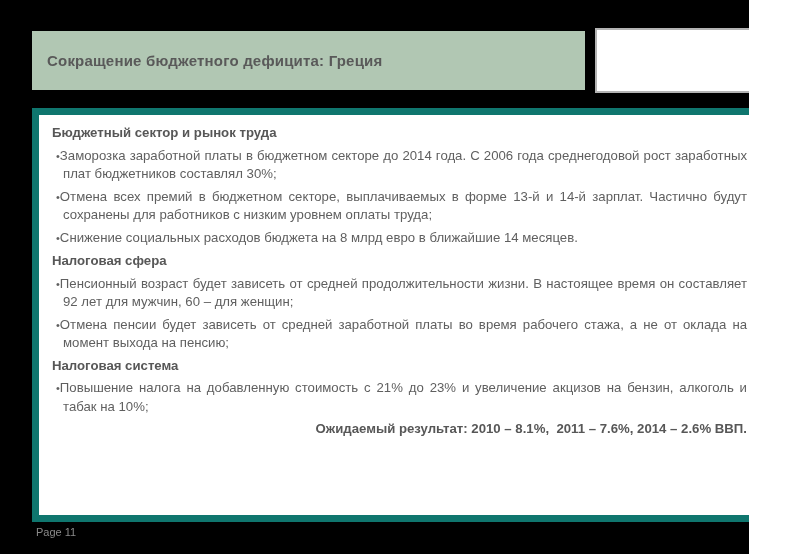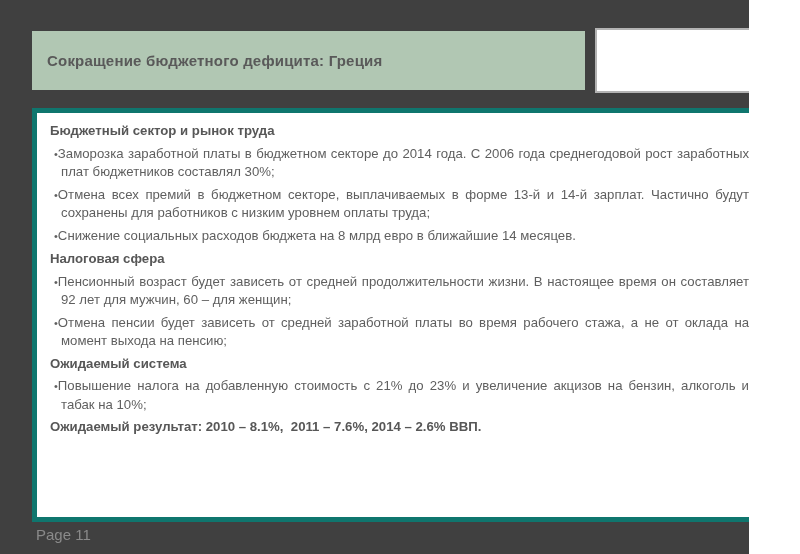--- a/index.html
+++ b/index.html
@@ -3,21 +3,21 @@
 <meta charset="utf-8">
 <style>
   * { margin: 0; padding: 0; box-sizing: border-box; }
   html, body { width: 800px; height: 554px; background: #ffffff; }
   body { font-family: "Liberation Sans", sans-serif; }
 
   .slide {
     position: relative;
     width: 749px;
     height: 554px;
-    background: #404040;
+    background: #000000;
     overflow: hidden;
   }
 
   .title-bar {
     position: absolute;
     left: 32px;
     top: 31px;
     width: 553px;
     height: 59px;
     background: #b1c7b3;
@@ -41,21 +41,21 @@
     background: #ffffff;
     border: 2px solid #b3b3b3;
   }
 
   .content-box {
     position: absolute;
     left: 32px;
     top: 108px;
     width: 740px;
     height: 414px;
-    border: 5px solid #0f766e;
+    border: 7px solid #0f766e;
     background: #ffffff;
     padding: 9px 18px 6px 13px;
     color: #5f5f5f;
     font-size: 13.2px;
     line-height: 17.5px;
     overflow: hidden;
   }
 
   .section-heading {
     font-weight: bold;
@@ -73,28 +73,28 @@
   .bullet::before {
     content: "\2022";
     font-size: 11px;
   }
 
   .summary-line {
     font-weight: bold;
     color: #575757;
     margin-top: 3px;
     white-space: pre-wrap;
-    text-align: left;
+    text-align: right;
   }
 
   .page-label {
     position: absolute;
     left: 36px;
     top: 526px;
-    font-size: 15px;
+    font-size: 11px;
     color: #8a8a8a;
   }
 </style>
 </head>
 <body>
 
 <div class="slide">
 
   <div class="title-bar">
     <div class="title-text">Сокращение бюджетного дефицита: Греция</div>
@@ -106,21 +106,21 @@
 
     <div class="section-heading">Бюджетный сектор и рынок труда</div>
     <div class="bullet">Заморозка заработной платы в бюджетном секторе до 2014 года. С 2006 года среднегодовой рост заработных плат бюджетников составлял 30%;</div>
     <div class="bullet">Отмена всех премий в бюджетном секторе, выплачиваемых в форме 13-й и 14-й зарплат. Частично будут сохранены для работников с низким уровнем оплаты труда;</div>
     <div class="bullet">Снижение социальных расходов бюджета на 8 млрд евро в ближайшие 14 месяцев.</div>
 
     <div class="section-heading">Налоговая сфера</div>
     <div class="bullet">Пенсионный возраст будет зависеть от средней продолжительности жизни. В настоящее время он составляет 92 лет для мужчин, 60 – для женщин;</div>
     <div class="bullet">Отмена пенсии будет зависеть от средней заработной платы во время рабочего стажа, а не от оклада на момент выхода на пенсию;</div>
 
-    <div class="section-heading">Ожидаемый система</div>
+    <div class="section-heading">Налоговая система</div>
     <div class="bullet">Повышение налога на добавленную стоимость с 21% до 23% и увеличение акцизов на бензин, алкоголь и табак на 10%;</div>
 
     <div class="summary-line">Ожидаемый результат: 2010 – 8.1%,  2011 – 7.6%, 2014 – 2.6% ВВП.</div>
 
   </div>
 
   <div class="page-label">Page 11</div>
 
 </div>
 

